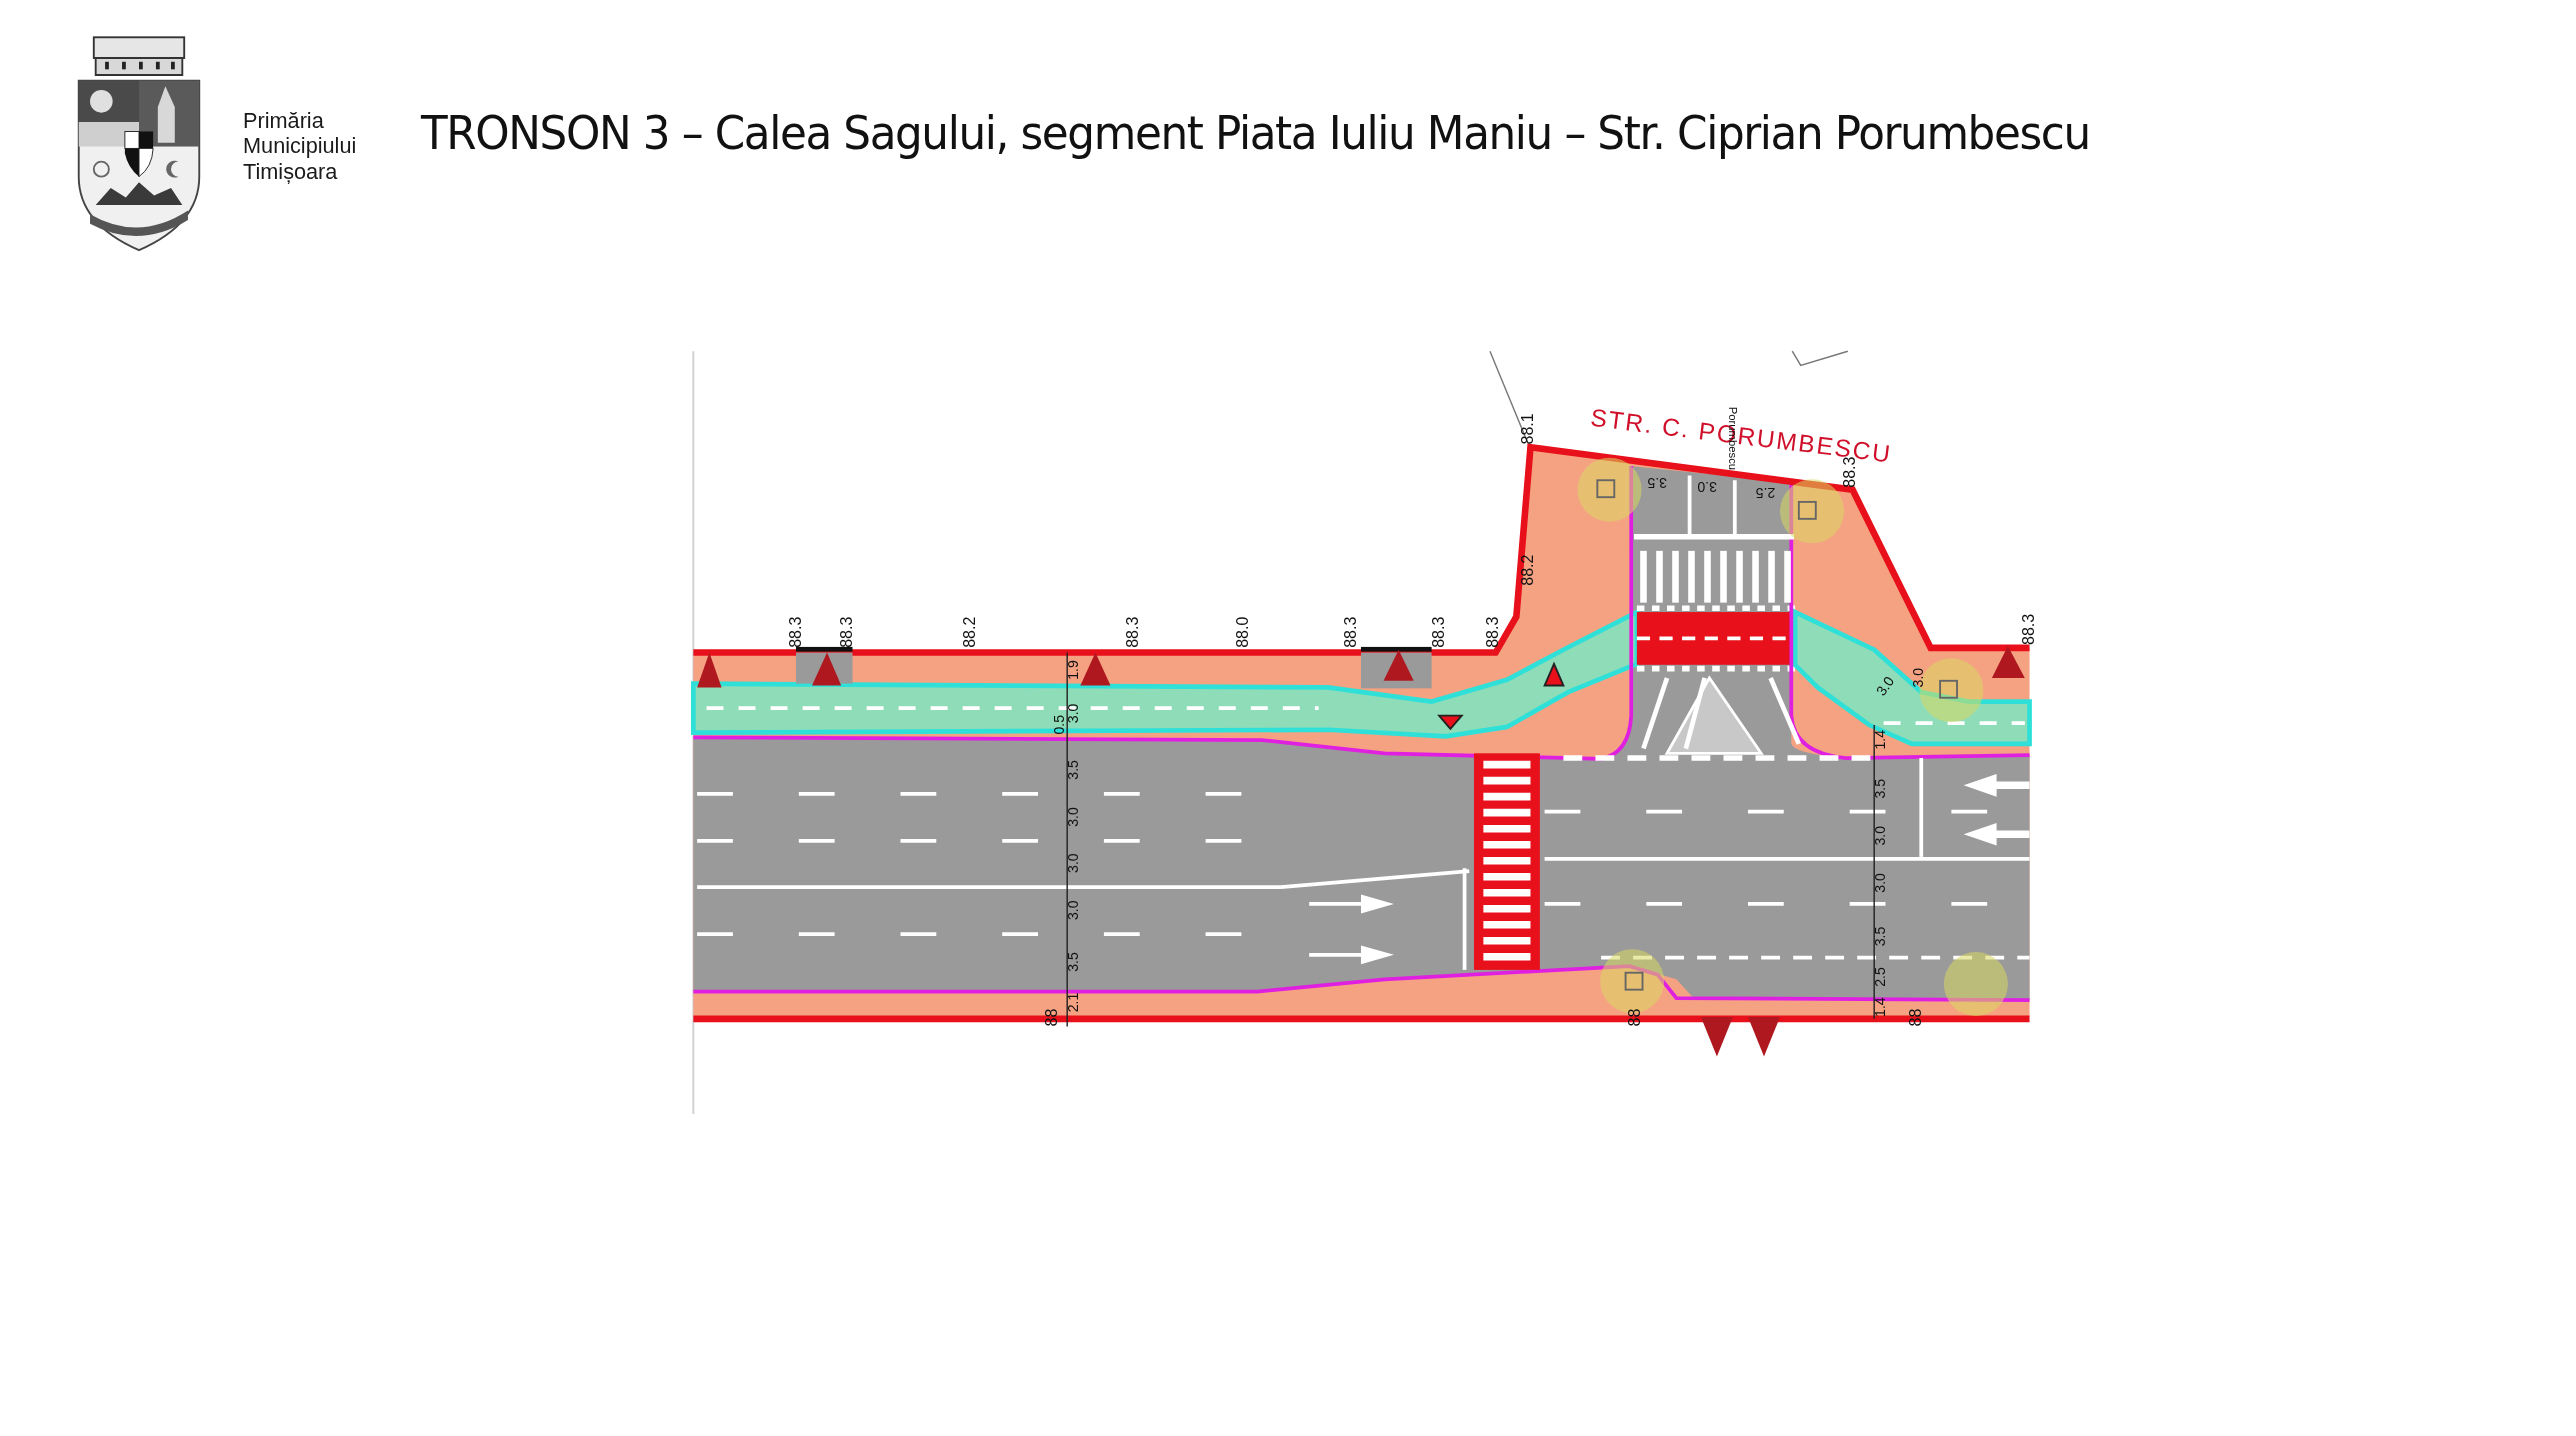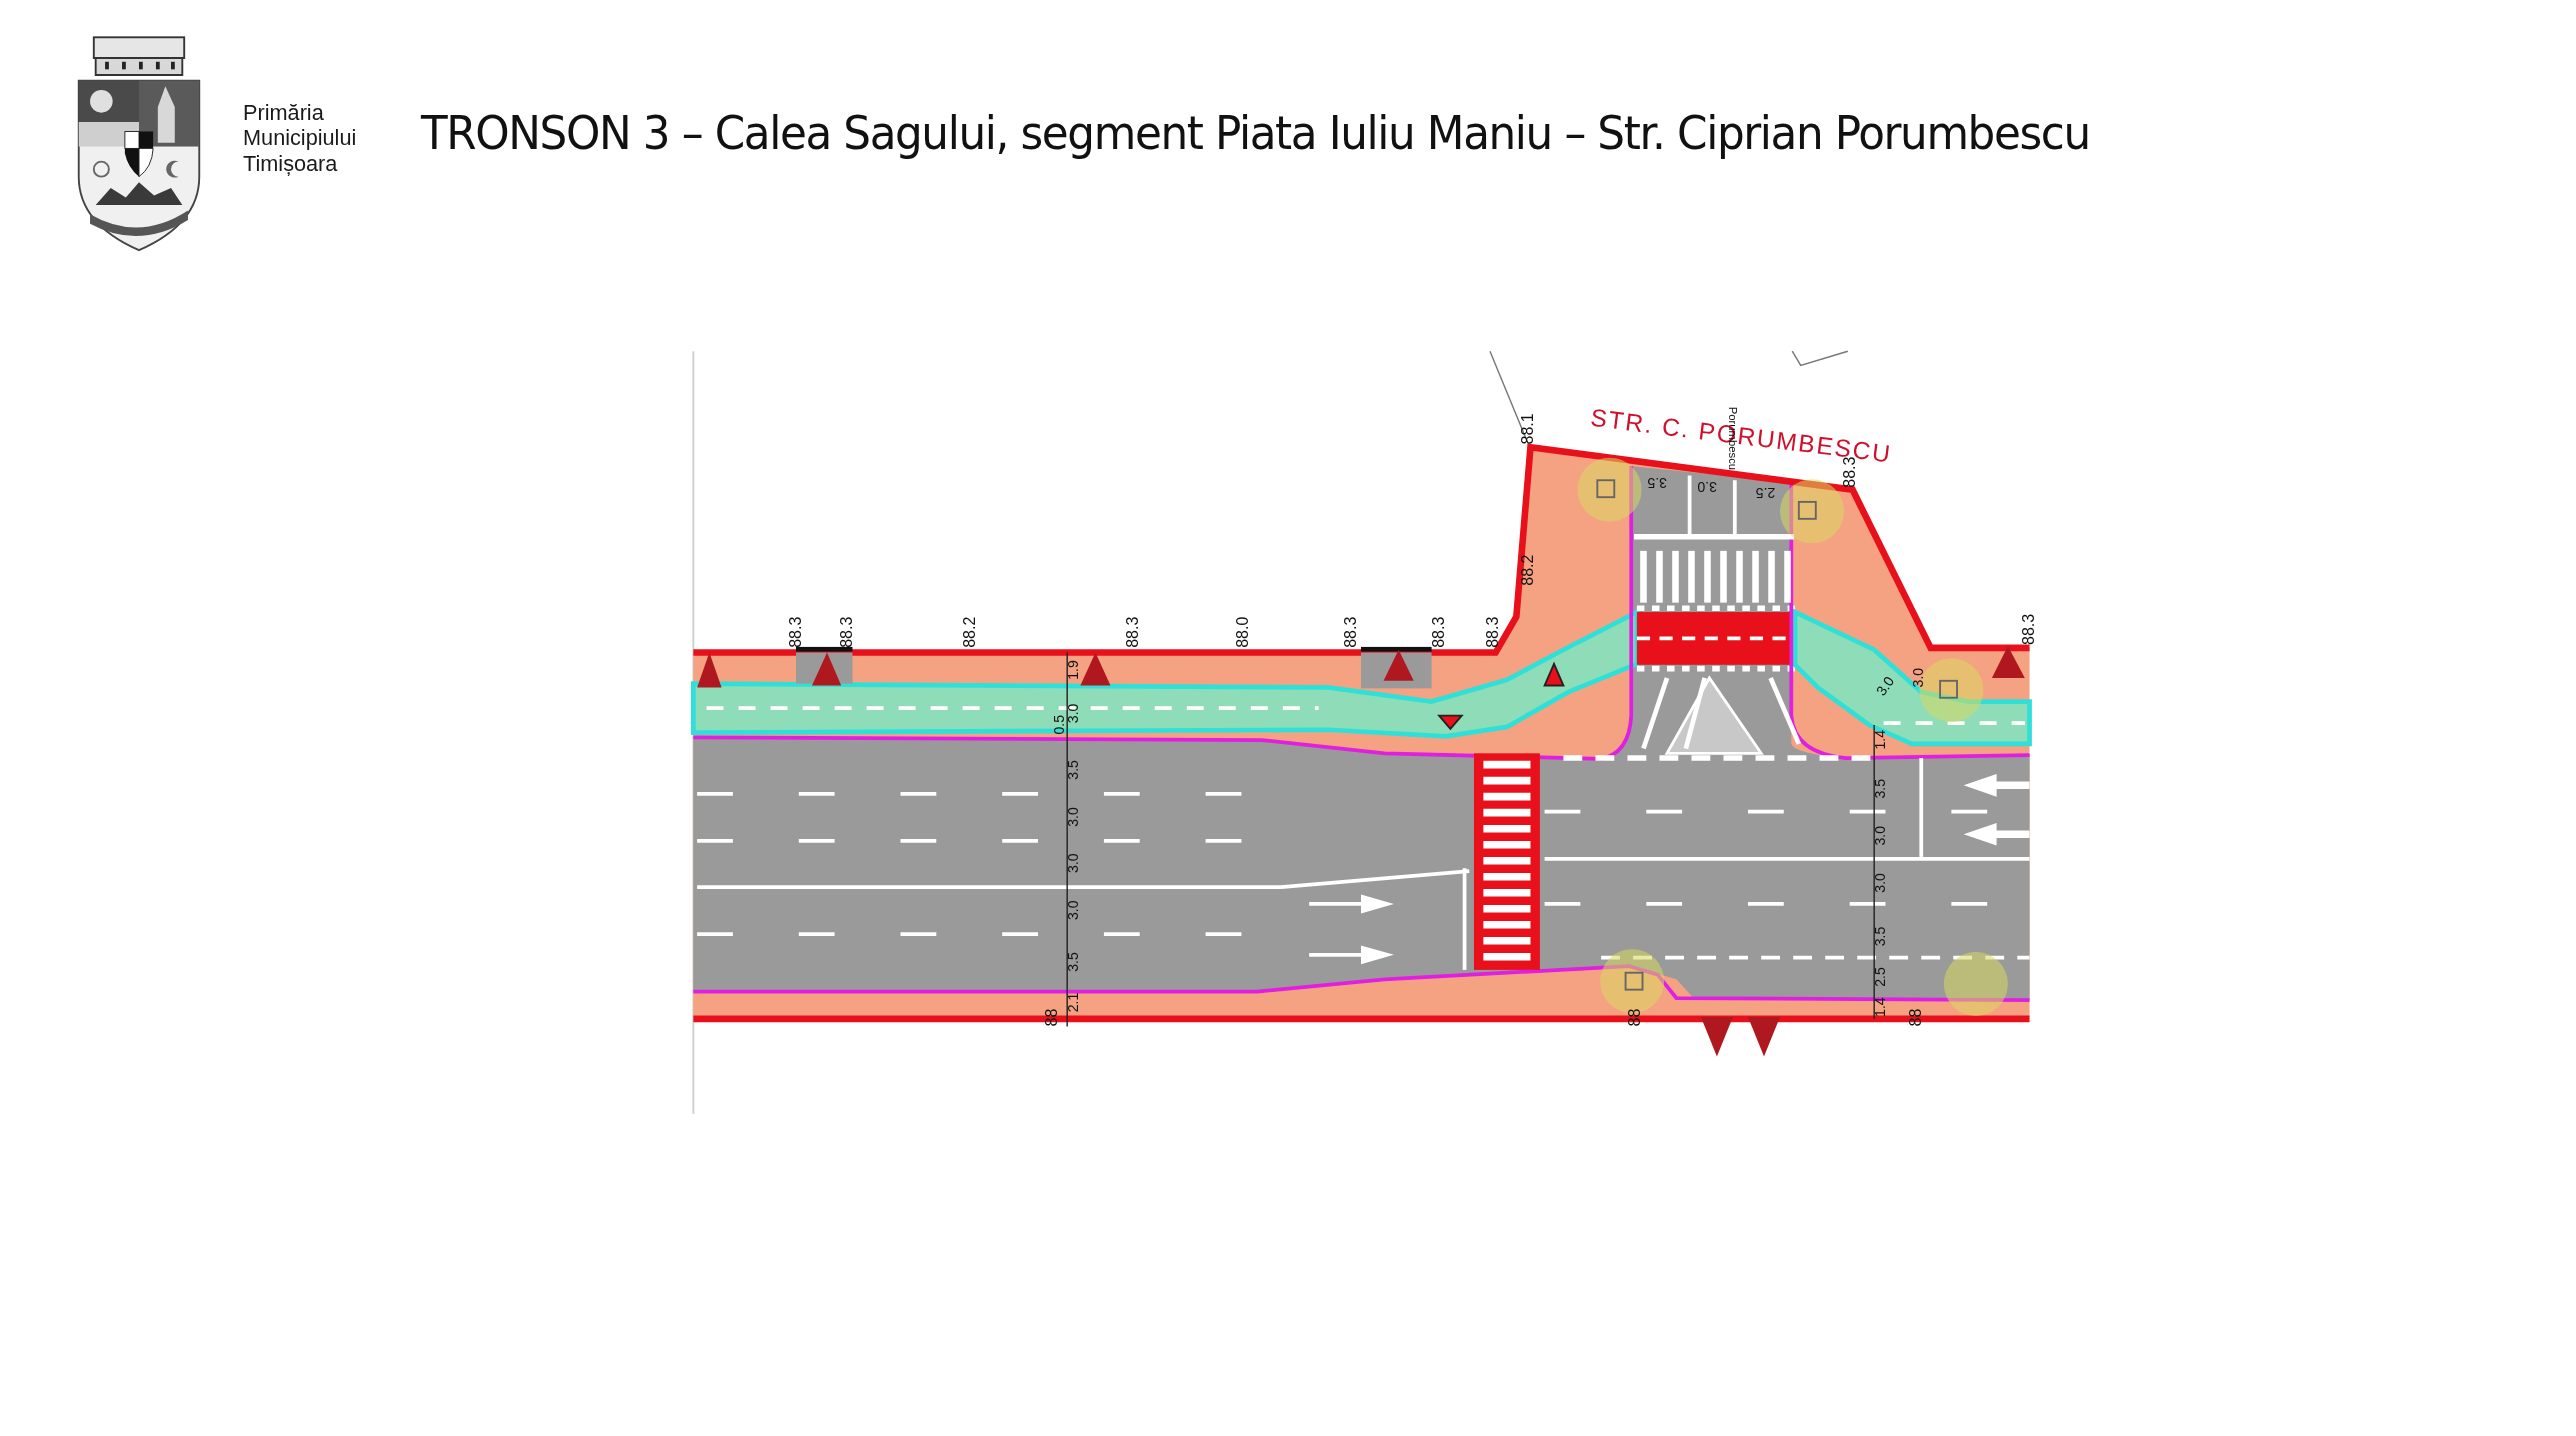--- a/index.html
+++ b/index.html
@@ -1,18 +1,18 @@
 <!DOCTYPE html>
 <html style="font-size:15px"><head>
 <meta charset="utf-8">
 <style>
   html, body { margin:0; padding:0; background:#ffffff; }
   body { width:2576px; height:1436px; position:relative; overflow:hidden; font-family:"Liberation Sans", sans-serif; }
   .logo { position:absolute; left:73px; top:26px; width:132px; height:226px; }
-  .org { position:absolute; left:243px; top:100px; font-family:"Liberation Sans", sans-serif; font-size:21.7px; line-height:25.4px; color:#1a1a1a; }
+  .org { position:absolute; left:243px; top:108px; font-family:"Liberation Sans", sans-serif; font-size:21.7px; line-height:25.4px; color:#1a1a1a; }
   .org div { white-space:nowrap; }
   .title { position:absolute; left:421px; top:105px; font-family:"DejaVu Sans", sans-serif; font-size:47px; letter-spacing:-1.5px; color:#111; white-space:nowrap; transform:scaleX(0.93); transform-origin:left top; }
   .plan { position:absolute; left:0; top:0; width:2576px; height:1436px; }
   .elev { font-family:"Liberation Sans", sans-serif; font-size:17px; fill:#111; }
   .dim { font-family:"Liberation Sans", sans-serif; font-size:15px; fill:#111; }
   .street { font-family:"Liberation Sans", sans-serif; font-size:26px; fill:#d0102a; letter-spacing:2px; }
 </style>
 </head>
 <body>
 

